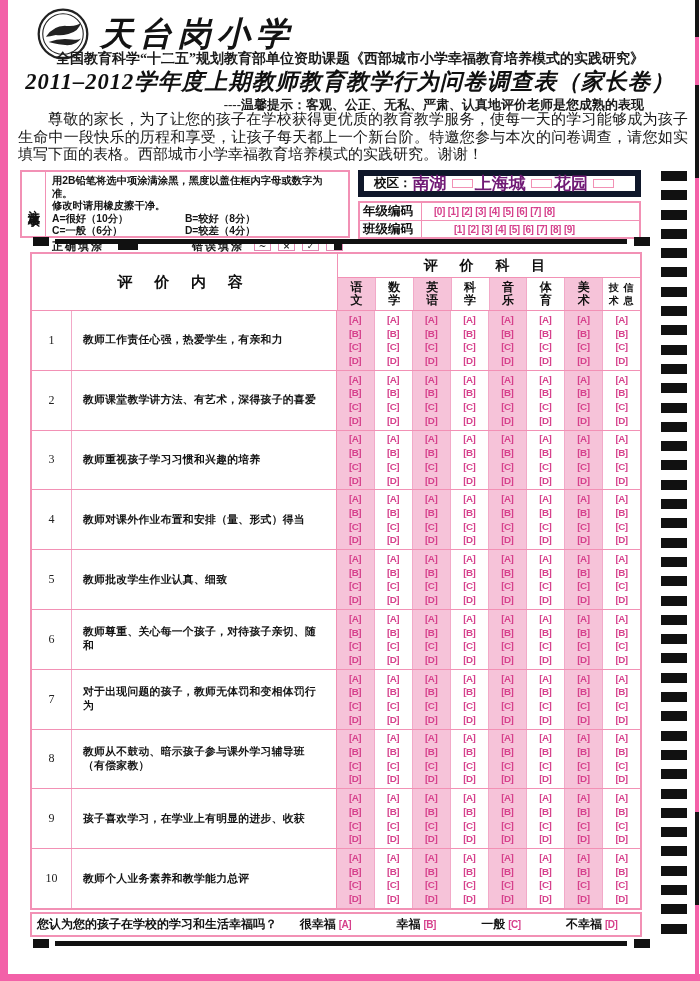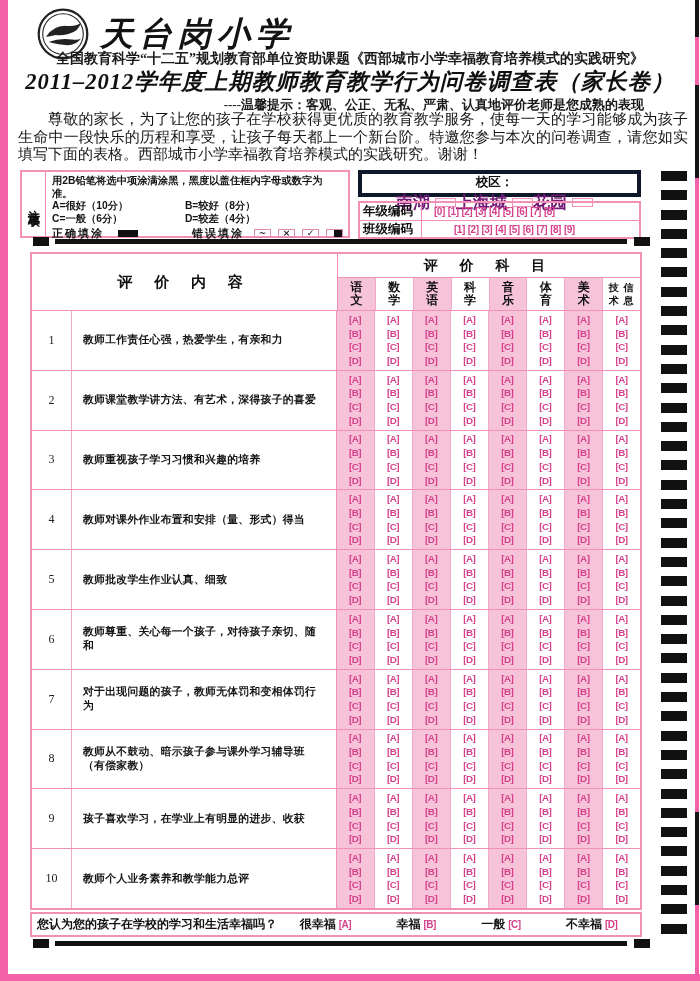--- a/index.html
+++ b/index.html
@@ -33,21 +33,21 @@
   .notice-grades .g1 { width:130px; }
   .fill-row { display:flex; align-items:center; margin-top:2px; }
   .fill-row .lbl { font-size:11px; letter-spacing:2px; }
   .correct-mark { display:inline-block; width:20px; height:7px; background:#111; margin-left:14px; }
   .wrong-icons { display:flex; gap:7px; margin-left:10px; }
   .wicon { position:relative; width:17px; height:9px; border:1px solid #e087b2; font-size:9px; line-height:7px; text-align:center; color:#222; font-weight:bold; font-family:"DejaVu Sans", sans-serif; }
   .wicon .half { position:absolute; right:0; top:0; width:55%; height:100%; background:#111; }
   .spacer { flex:1; }
 
   
-  .campus-box { position:absolute; left:358px; top:170px; width:283px; height:27px; border:4px solid #0f172a; display:flex; align-items:center; padding:0 20px 0 10px; font-family:"Liberation Sans", sans-serif;flex-direction:column; }
+  .campus-box { position:absolute; left:358px; top:170px; width:283px; height:27px; border:6px solid #0f172a; display:flex; align-items:center; padding:0 20px 0 10px; font-family:"Liberation Sans", sans-serif; }
   .campus-label { font-size:12.5px; font-weight:bold; color:#111; }
   .campus-options { flex:1; display:flex; justify-content:space-around; align-items:center; }
   .campus-option { display:flex; align-items:center; }
   .campus-option-label { font-size:17px; font-weight:bold; color:#701a75; }
   .campus-bubble { display:inline-block; width:21px; height:9px; border:1.5px solid #f291b5; margin-left:5px; background:#fff; }
 
   .codes-box { position:absolute; left:358px; top:201px; width:283px; height:38px; border:2px solid #f291b5; display:flex; flex-direction:column; font-family:"Liberation Sans", sans-serif; }
   .code-row { flex:1; display:flex; align-items:center; }
   .code-row + .code-row { border-top:1.5px solid #f291b5; }
   .code-row-label { width:62px; padding-left:3px; font-size:12.5px; font-weight:bold; color:#111; border-right:1.5px solid #f291b5; align-self:stretch; display:flex; align-items:center; }
@@ -159,20 +159,21 @@
   <div class="school-name">天台岗小学</div>
   <div class="project-line">全国教育科学“十二五”规划教育部单位资助课题《西部城市小学幸福教育培养模式的实践研究》</div>
   <div class="main-title">2011–2012学年度上期教师教育教学行为问卷调查表（家长卷）</div>
   <div class="hint-line">----温馨提示：客观、公正、无私、严肃、认真地评价老师是您成熟的表现</div>
   <div class="intro">尊敬的家长，为了让您的孩子在学校获得更优质的教育教学服务，使每一天的学习能够成为孩子生命中一段快乐的历程和享受，让孩子每天都上一个新台阶。特邀您参与本次的问卷调查，请您如实填写下面的表格。西部城市小学幸福教育培养模式的实践研究。谢谢！</div>
 
   <div class="notice-box">
     <div class="notice-label">注意事项</div>
     <div class="notice-content">
       <div>用2B铅笔将选中项涂满涂黑，黑度以盖住框内字母或数字为准。</div>
+      <div>修改时请用橡皮擦干净。</div>
       <div class="notice-grades">
         <span class="g1">A=很好（10分）</span>
         <span>B=较好（8分）</span>
       </div>
       <div class="notice-grades">
         <span class="g1">C=一般（6分）</span>
         <span>D=较差（4分）</span>
       </div>
       <div class="fill-row">
         <span class="lbl">正确填涂</span>

